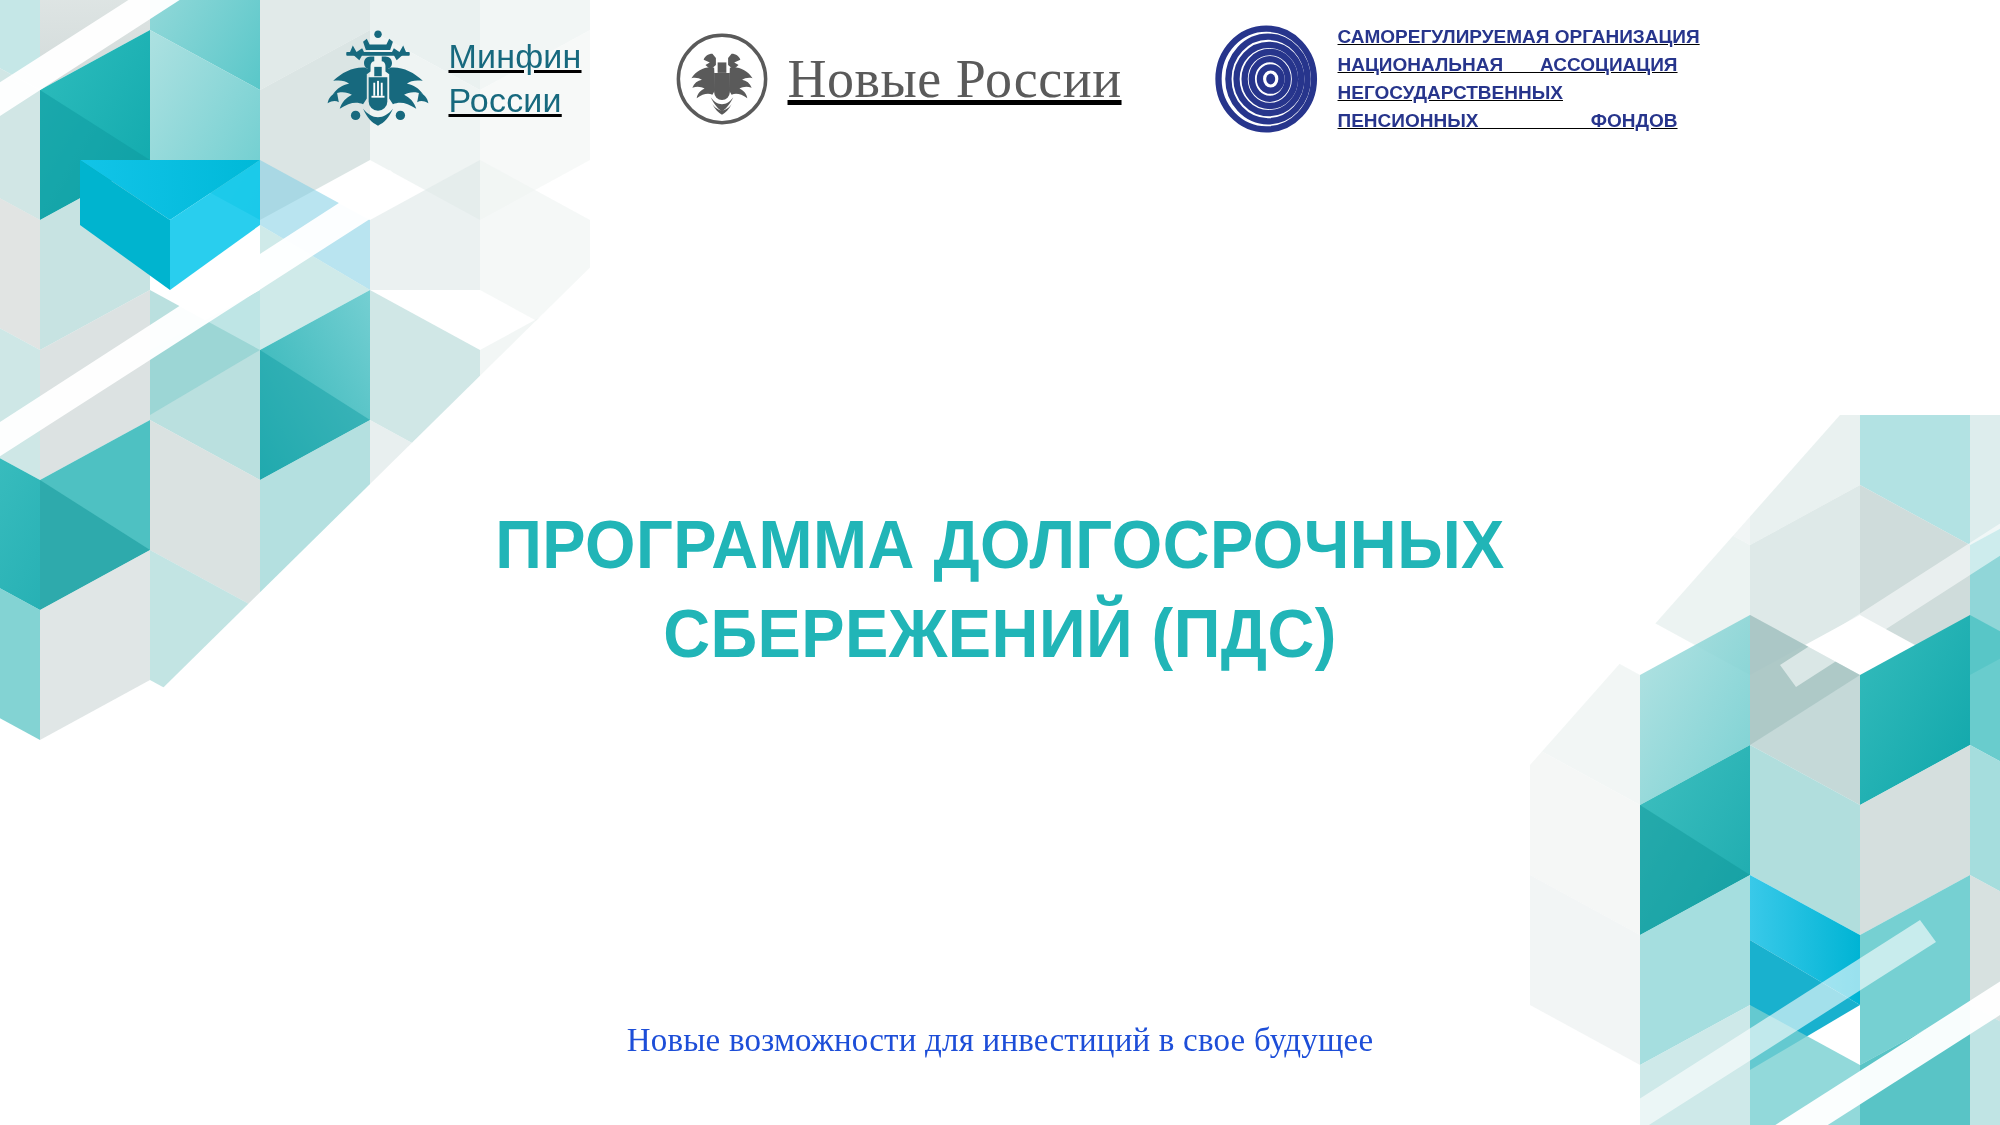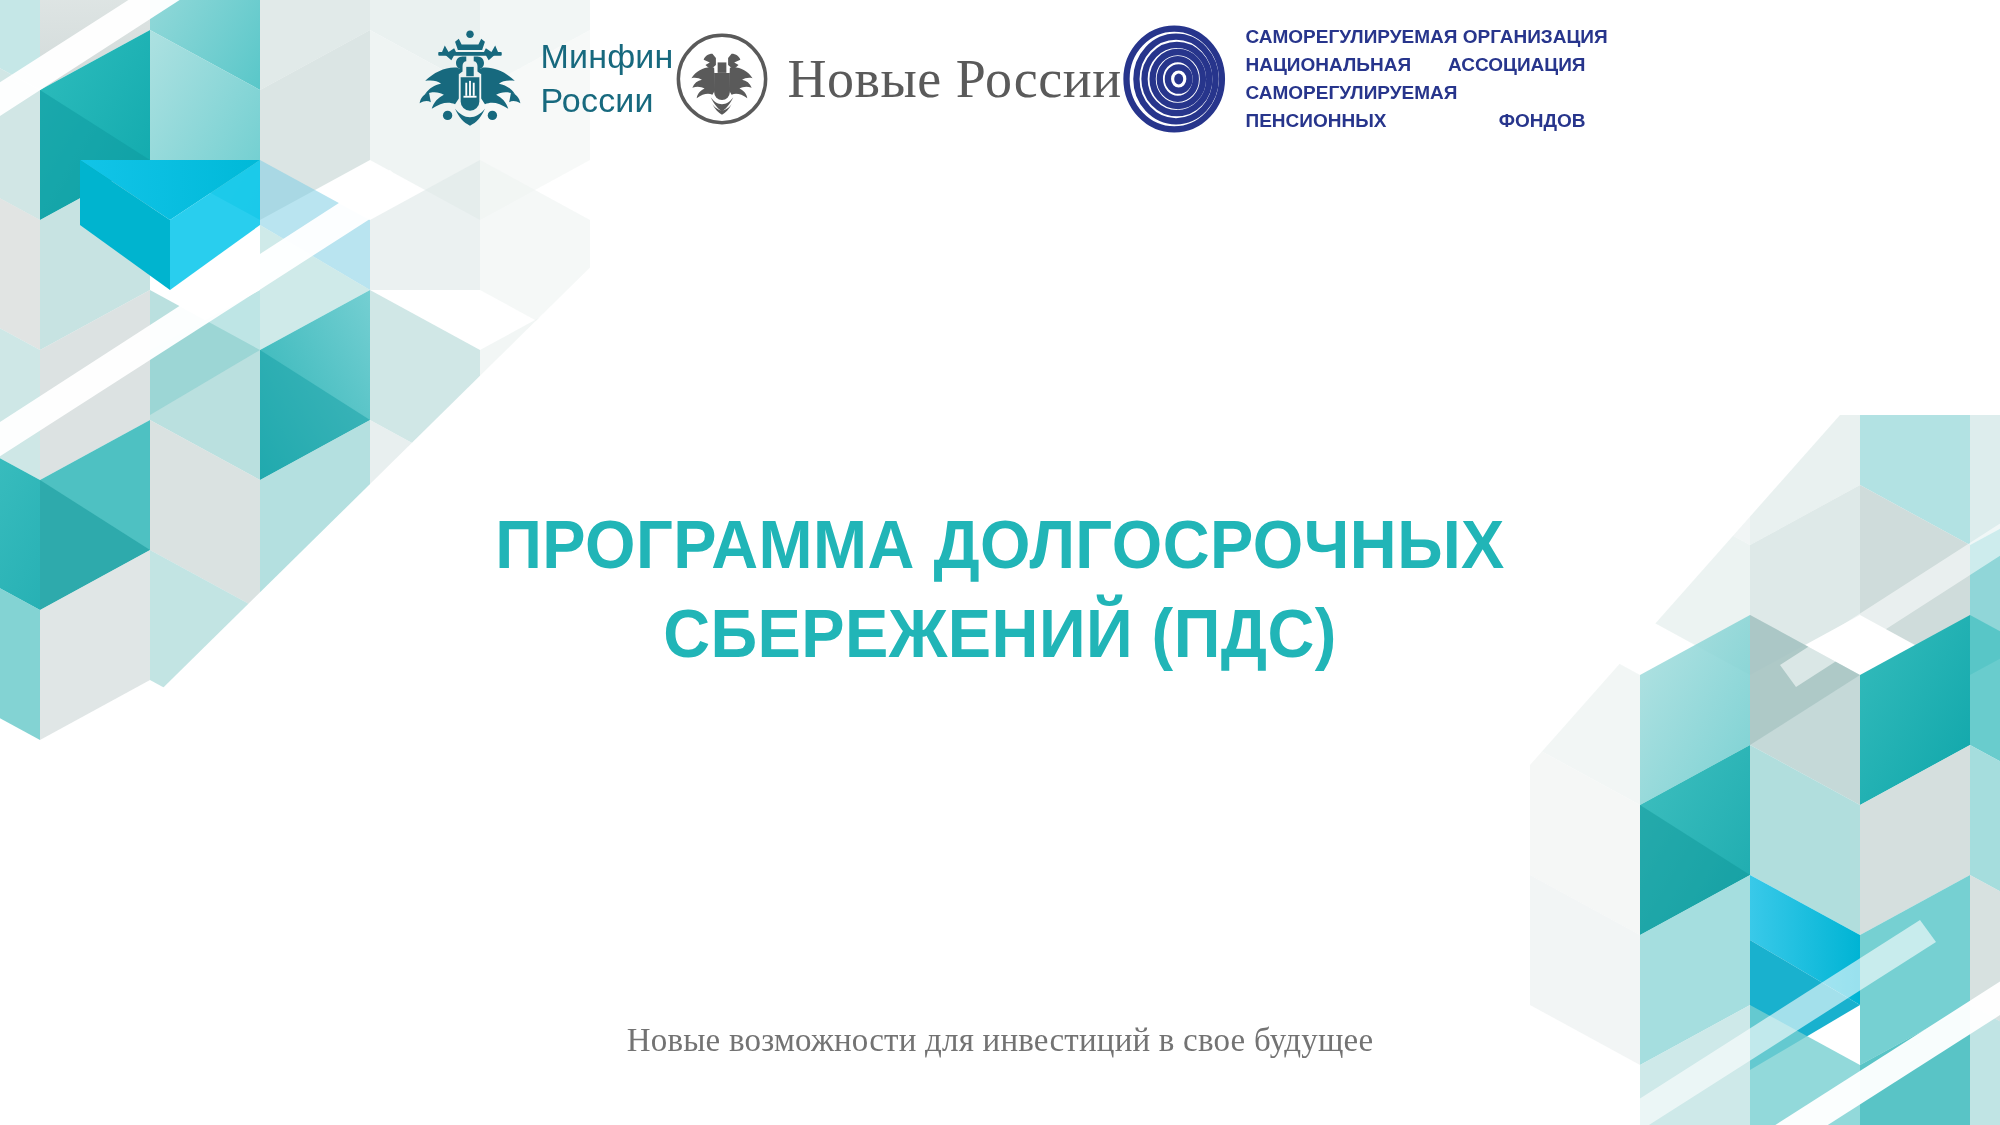--- a/index.html
+++ b/index.html
@@ -45,20 +45,22 @@
   
   .logo-band {
     position: absolute;
     left: 0;
     top: 14px;
     width: 2000px;
     height: 130px;
     display: flex;
     align-items: center;
     justify-content: center;
+    gap: 92px;
+    text-decoration: underline;
   }
   .logo-unit {
     display: flex;
     align-items: center;
   }
 
   
   .logo-minfin .mark { width: 112px; height: 112px; }
   .logo-minfin .wordmark {
     margin-left: 14px;
@@ -121,21 +123,21 @@
   }
 
   
   .subtitle {
     position: absolute;
     left: 50%;
     top: 1022px;
     transform: translateX(-50%);
     width: 1400px;
     text-align: center;
-    color: #737373;
+    color: #1d4ed8;
     font-family: "Liberation Serif", serif;
     font-size: 33px;
     letter-spacing: 0.2px;
     white-space: nowrap;
   }
 </style>
 </head>
 <body>
 
 <div class="slide">
@@ -373,21 +375,21 @@
             <ellipse cx="62" cy="60" rx="28" ry="30" stroke-width="7"></ellipse>
             <ellipse cx="62" cy="60" rx="20" ry="22" stroke-width="7"></ellipse>
             <ellipse cx="63" cy="60" rx="12" ry="13" stroke-width="7"></ellipse>
           </g>
           <ellipse cx="63" cy="60" rx="5" ry="6" fill="#27358C"></ellipse>
         </svg>
       </span>
       <span class="wordmark">
         <span class="ln">САМОРЕГУЛИРУЕМАЯ ОРГАНИЗАЦИЯ</span>
         <span class="ln">НАЦИОНАЛЬНАЯ АССОЦИАЦИЯ</span>
-        <span class="ln">САМОРЕГУЛИРУЕМАЯ</span>
+        <span class="ln">НЕГОСУДАРСТВЕННЫХ</span>
         <span class="ln">ПЕНСИОННЫХ ФОНДОВ</span>
       </span>
     </div>
   </div>
 
   <h1 class="title">
     <span class="tl">ПРОГРАММА ДОЛГОСРОЧНЫХ</span>
     <span class="tl">СБЕРЕЖЕНИЙ (ПДС)</span>
   </h1>
 

